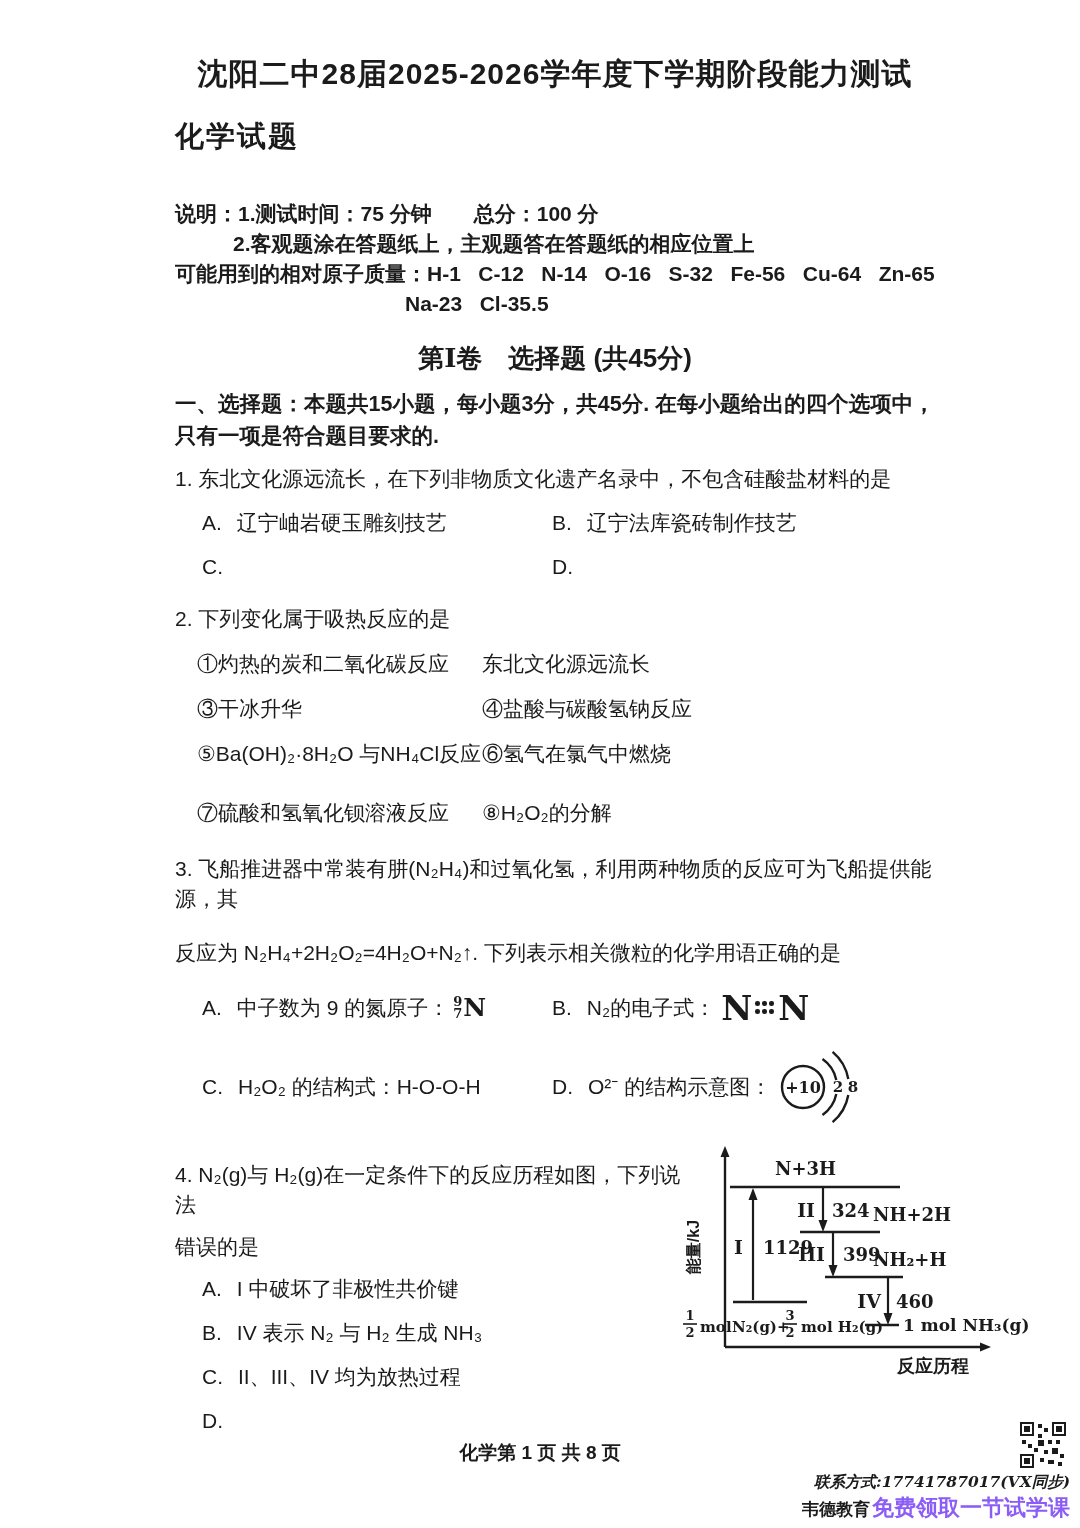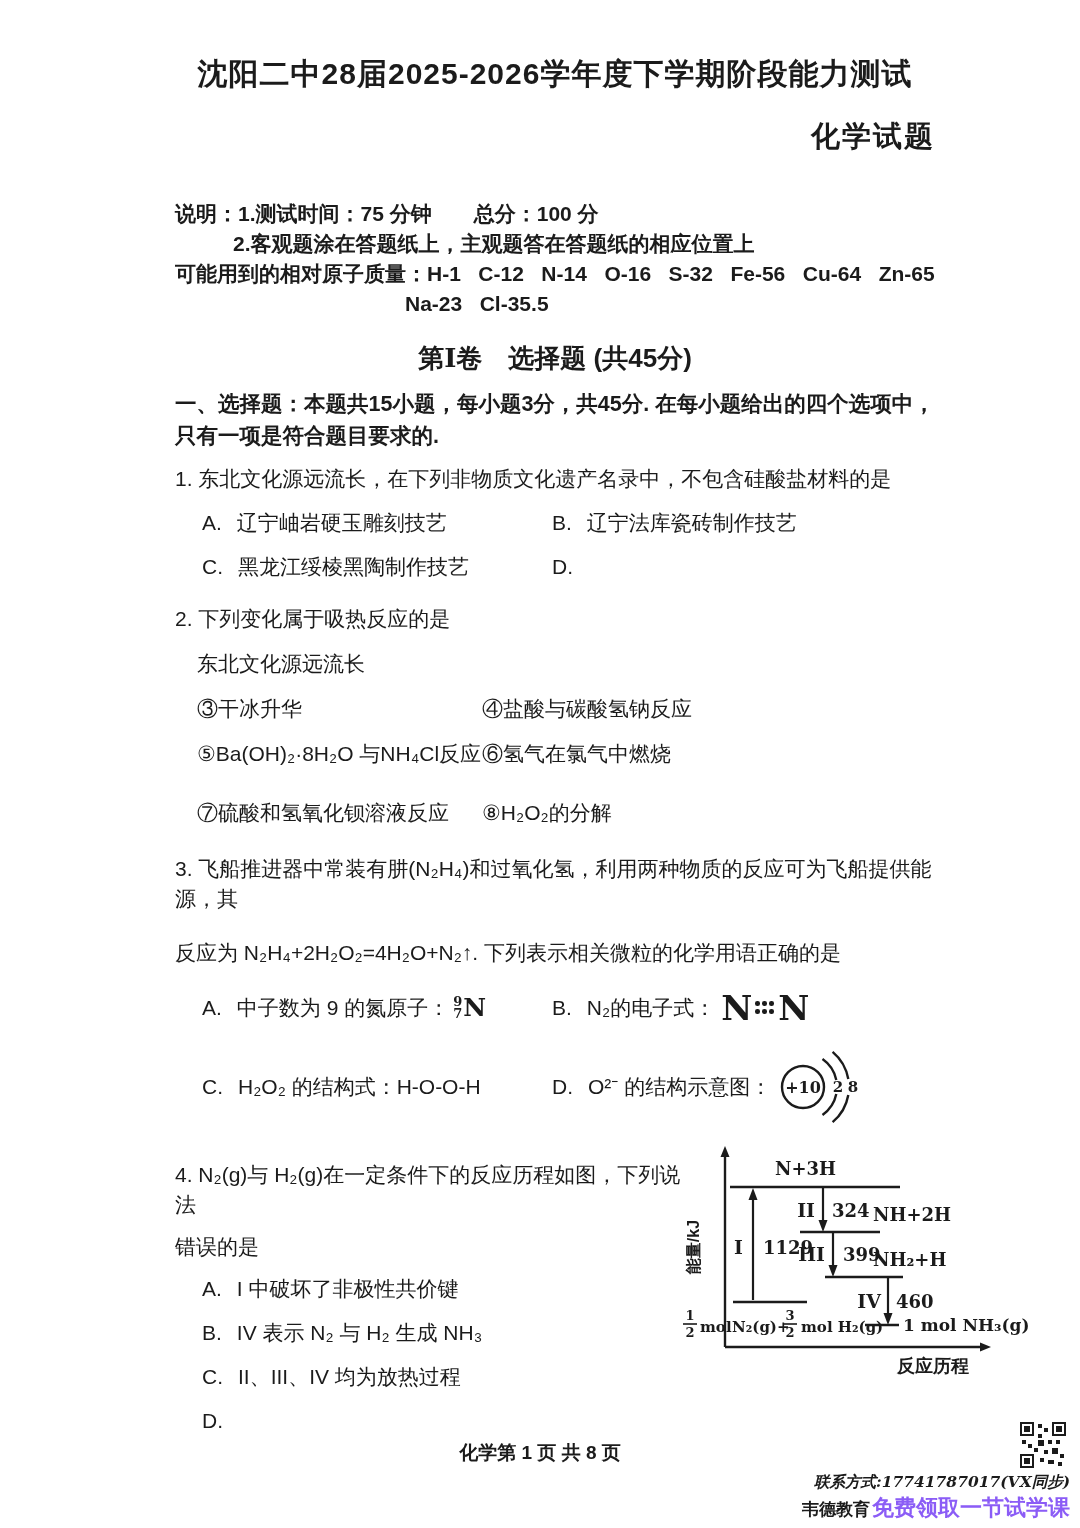--- a/index.html
+++ b/index.html
@@ -2,21 +2,21 @@
 <html><head>
 <meta charset="utf-8">
 <style>
   html,body{margin:0;padding:0;}
   body{background:#e8e8e8;}
   .page{position:relative;width:1080px;height:1528px;background:#ffffff;overflow:hidden;
         font-family:"Liberation Sans",sans-serif;color:#1b1b1b;}
   .sheet{padding:54px 145px 0 175px;}
 
   .title{text-align:center;font-size:30px;font-weight:700;margin:0 0 22px 0;letter-spacing:1px;}
-  .subtitle{text-align:right;font-size:29px;font-weight:700;margin:0 0 42px 0;letter-spacing:2px;}
+  .subtitle{text-align:left;font-size:29px;font-weight:700;margin:0 0 42px 0;letter-spacing:2px;}
 
   .notes{font-size:21px;font-weight:600;line-height:30px;margin-bottom:22px;}
   .notes .nline{white-space:pre-wrap;}
   .indent1{padding-left:58px;}
   .indent2{padding-left:230px;}
 
   .heading{text-align:center;font-size:26px;font-weight:700;margin:0 0 12px 0;}
   .heading .rn{font-family:"DejaVu Serif",serif;}
   .intro{font-size:21.5px;font-weight:700;line-height:32px;margin-bottom:12px;}
 
@@ -96,31 +96,31 @@
             <span>辽宁岫岩硬玉雕刻技艺</span>
           </div>
         <div class="cell">
             <span class="lab">B.</span>
             <span>辽宁法库瓷砖制作技艺</span>
           </div>
       </div>
       <div class="row2">
         <div class="cell">
             <span class="lab">C.</span>
-            <span>黑龙江绥棱黑陶制作技艺</span>
           </div>
         <div class="cell">
             <span class="lab">D.</span>
           </div>
       </div>
     </div>
 
     <div class="q q2">
       <div class="stem">2.  下列变化属于吸热反应的是</div>
       <div class="rowitems">
+        <div class="cell">①灼热的炭和二氧化碳反应</div>
         <div class="cell">东北文化源远流长</div>
       </div>
       <div class="rowitems">
         <div class="cell">③干冰升华</div>
         <div class="cell">④盐酸与碳酸氢钠反应</div>
       </div>
       <div class="rowitems">
         <div class="cell">⑤Ba(OH)₂·8H₂O 与NH₄Cl反应</div>
         <div class="cell">⑥氢气在氯气中燃烧</div>
       </div>

